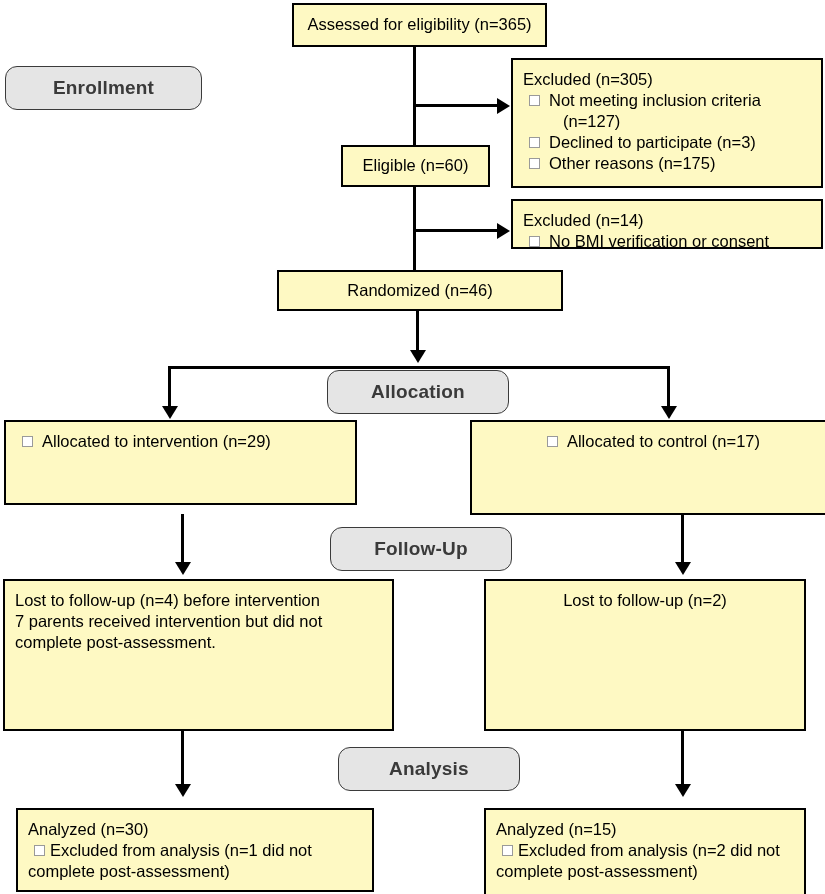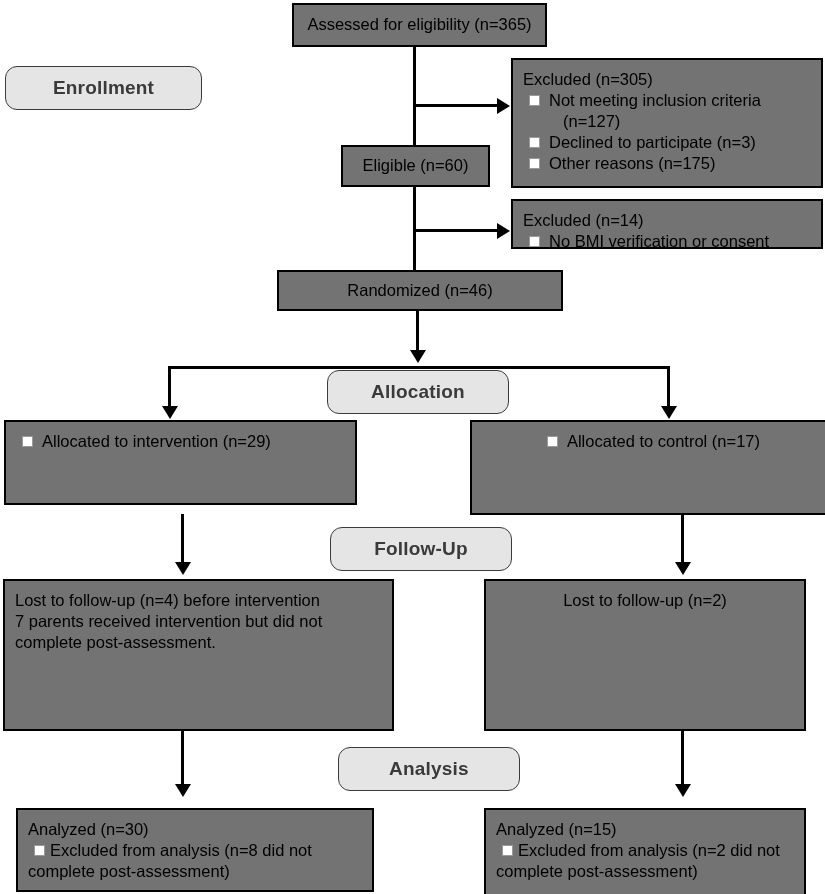--- a/index.html
+++ b/index.html
@@ -14,21 +14,21 @@
   #diagram {
     position: relative;
     width: 825px;
     height: 894px;
     overflow: hidden;
     background: #ffffff;
   }
   .box {
     position: absolute;
     box-sizing: border-box;
-    background: #737373;
+    background: #fef9c3;
     border: 2px solid #000000;
     font-size: 16.5px;
     line-height: 1.28;
     z-index: 3;
   }
   .box.center {
     display: flex;
     align-items: center;
     justify-content: center;
     text-align: center;
@@ -208,21 +208,21 @@
   </div>
 
   <div class="box" style="left:484px; top:579px; width:322px; height:152px; padding:9px 10px 8px 10px; text-align:center;">
     <span class="plain" style="display:inline-block; text-align:left;">Lost to follow-up (n=2)</span>
   </div>
 
   <div class="box pad" style="left:16px; top:808px; width:358px; height:84px;">
     <div class="lines">
       <span class="plain">Analyzed (n=30)</span>
       <span class="sq-item" style="padding-left:22px;">
-        <span>Excluded from analysis (n=8 did not</span>
+        <span>Excluded from analysis (n=1 did not</span>
       </span>
       <span class="plain">complete post-assessment)</span>
     </div>
   </div>
 
   <div class="box pad" style="left:484px; top:808px; width:322px; height:106px;">
     <div class="lines">
       <span class="plain">Analyzed (n=15)</span>
       <span class="sq-item" style="padding-left:22px;">
         <span>Excluded from analysis (n=2 did not</span>

